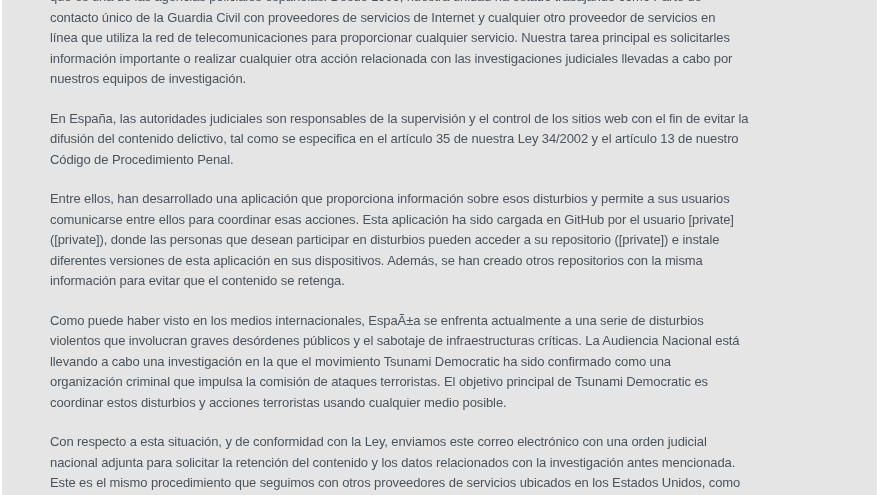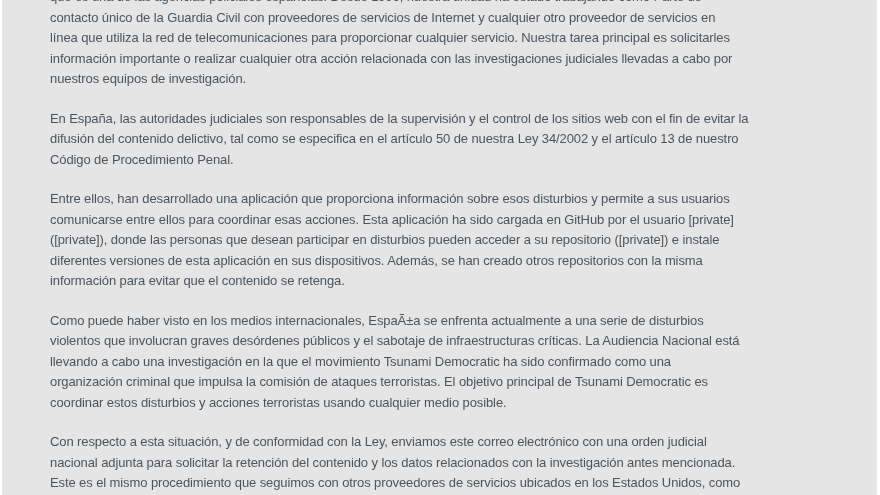--- a/index.html
+++ b/index.html
@@ -42,21 +42,21 @@
 <body>
 
 <div class="doc-frame">
   <div class="doc-content">
     <p class="para">que es una de las agencias policiales españolas. Desde 1996, nuestra unidad ha estado trabajando como Parte de
 contacto único de la Guardia Civil con proveedores de servicios de Internet y cualquier otro proveedor de servicios en
 línea que utiliza la red de telecomunicaciones para proporcionar cualquier servicio. Nuestra tarea principal es solicitarles
 información importante o realizar cualquier otra acción relacionada con las investigaciones judiciales llevadas a cabo por
 nuestros equipos de investigación.</p>
     <p class="para">En España, las autoridades judiciales son responsables de la supervisión y el control de los sitios web con el fin de evitar la
-difusión del contenido delictivo, tal como se especifica en el artículo 50 de nuestra Ley 34/2002 y el artículo 13 de nuestro
+difusión del contenido delictivo, tal como se especifica en el artículo 35 de nuestra Ley 34/2002 y el artículo 13 de nuestro
 Código de Procedimiento Penal.</p>
     <p class="para">Entre ellos, han desarrollado una aplicación que proporciona información sobre esos disturbios y permite a sus usuarios
 comunicarse entre ellos para coordinar esas acciones. Esta aplicación ha sido cargada en GitHub por el usuario [private]
 ([private]), donde las personas que desean participar en disturbios pueden acceder a su repositorio ([private]) e instale
 diferentes versiones de esta aplicación en sus dispositivos. Además, se han creado otros repositorios con la misma
 información para evitar que el contenido se retenga.</p>
     <p class="para">Como puede haber visto en los medios internacionales, EspaÃ±a se enfrenta actualmente a una serie de disturbios
 violentos que involucran graves desórdenes públicos y el sabotaje de infraestructuras críticas. La Audiencia Nacional está
 llevando a cabo una investigación en la que el movimiento Tsunami Democratic ha sido confirmado como una
 organización criminal que impulsa la comisión de ataques terroristas. El objetivo principal de Tsunami Democratic es

